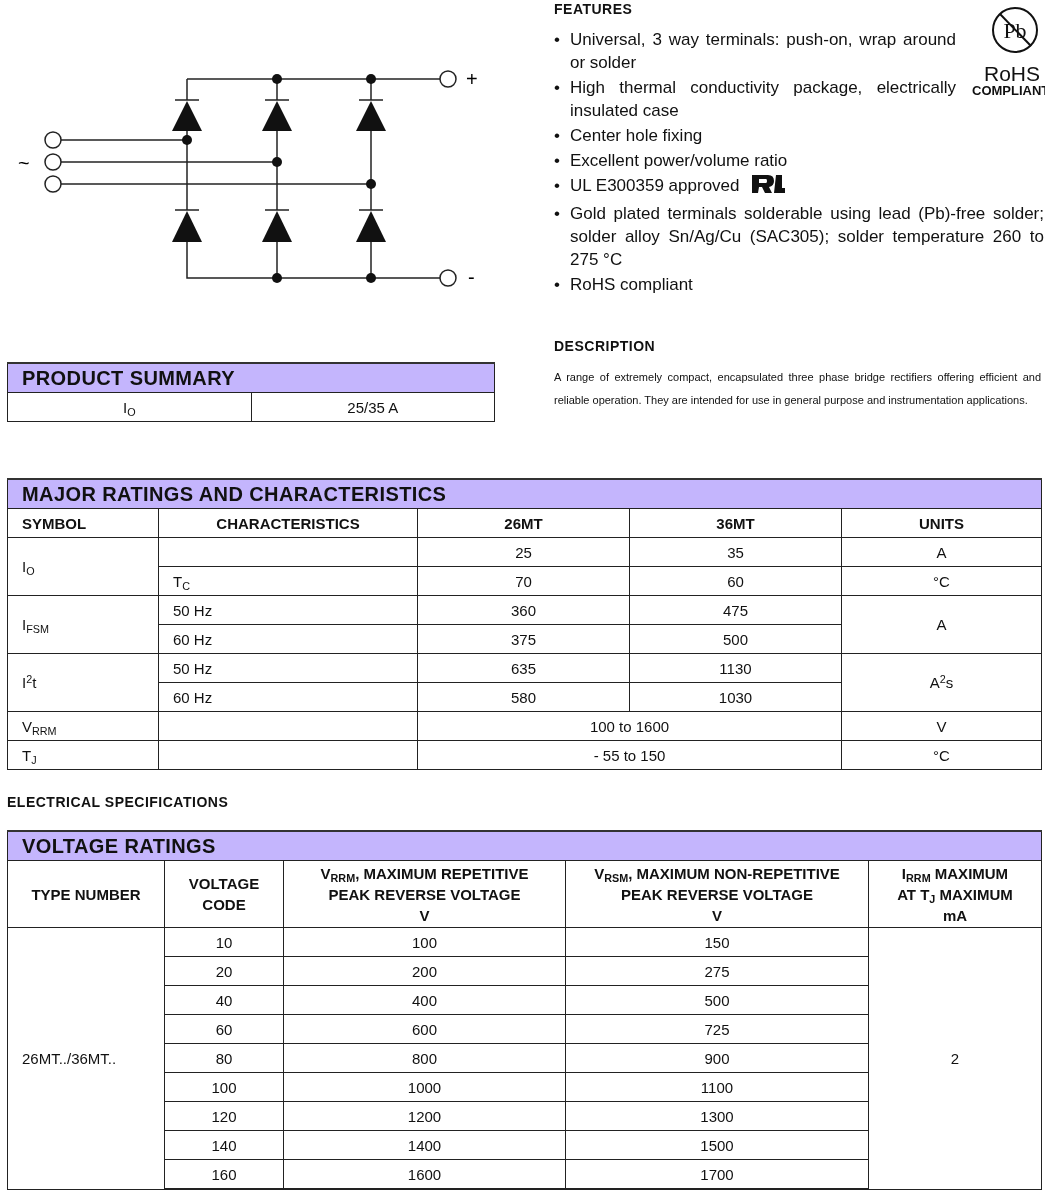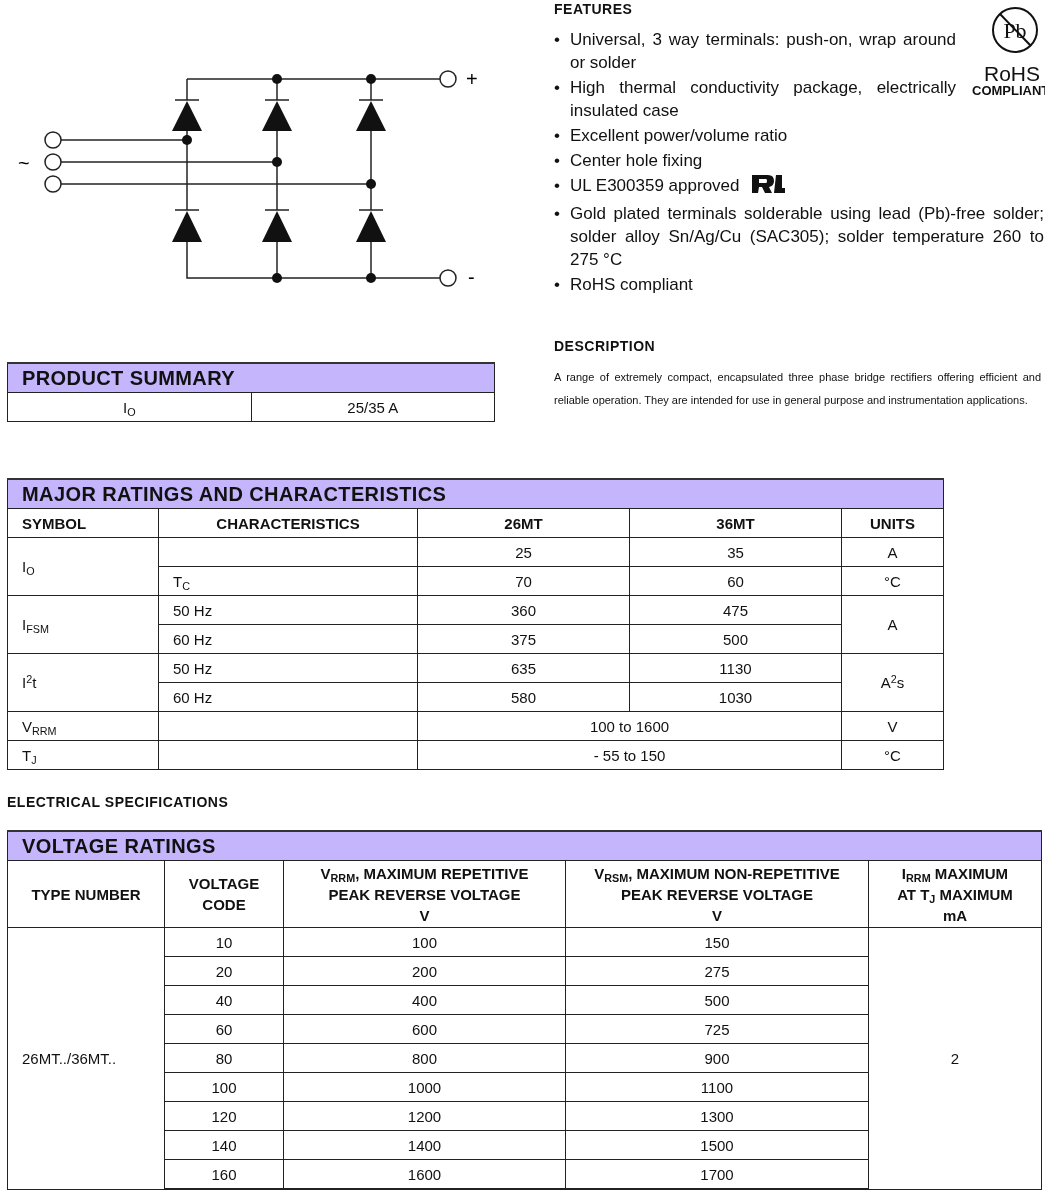--- a/index.html
+++ b/index.html
@@ -33,21 +33,21 @@
   table.spec { border-collapse: collapse; position: absolute; font-size: 15px; }
   table.spec td, table.spec th { border: 1px solid #222; padding: 0 14px; height: 28px; }
   table.spec .band { background: #c4b5fd; font-weight: bold; font-size: 20px; text-align: left; letter-spacing: 0.4px; height: 32px; border-top: 2px solid #333; }
   table.spec th { font-weight: bold; font-size: 15px; margin-top: 24px; }
   .c { text-align: center; }
   .l { text-align: left; }
 
   #summary { left: 7px; top: 362px; width: 488px; }
   #summary td { height: 28px; }
 
-  #major { left: 7px; top: 478px; width: 937px; padding-left: 46px; }
+  #major { left: 7px; top: 478px; width: 1035px; padding-left: 46px; }
   #major td { height: 28px; }
 
   #elec-title { left: 7px; top: 794px; }
 
   #voltage { left: 7px; top: 830px; width: 1035px; }
   #voltage th { height: 66px; line-height: 21px; }
   #voltage td { height: 28px; }
   #voltage tr:last-child td { border-bottom: 2px solid #222; }
 </style>
 </head>
@@ -106,22 +106,22 @@
   </g>
   <text x="18" y="170" font-size="20" font-family="Liberation Sans, sans-serif">~</text>
   <text x="466" y="86" font-size="20" font-family="Liberation Sans, sans-serif">+</text>
   <text x="468" y="284" font-size="20" font-family="Liberation Sans, sans-serif">-</text>
 </svg>
 
 <div id="features-title" class="abs sec-title">FEATURES</div>
 <ul id="features-list" class="abs">
   <li class="narrow">Universal, 3 way terminals: push-on, wrap around or solder</li>
   <li class="narrow">High thermal conductivity package, electrically insulated case</li>
+  <li>Center hole fixing</li>
   <li>Excellent power/volume ratio</li>
-  <li>Center hole fixing</li>
   <li><span>UL E300359 approved</span><span class="ul-mark"><svg width="36" height="20" viewBox="0 0 36 20">
           <path d="M2 1 H18 Q24 1 24 7 Q24 12 19 13 L22 19 H15 L12 13 H9 L8 19 H2 Z M9 5 V9 H16 Q17 9 17 7 Q17 5 16 5 Z" fill="#111"></path>
           <path d="M26 1 H32 V14 H35 V19 H24 Z" fill="#111"></path>
         </svg></span></li>
   <li>Gold plated terminals solderable using lead (Pb)-free solder; solder alloy Sn/Ag/Cu (SAC305); solder temperature 260 to 275 °C</li>
   <li>RoHS compliant</li>
 </ul>
 
 <div id="rohs" class="abs">
   <svg width="50" height="50" viewBox="0 0 50 50">

